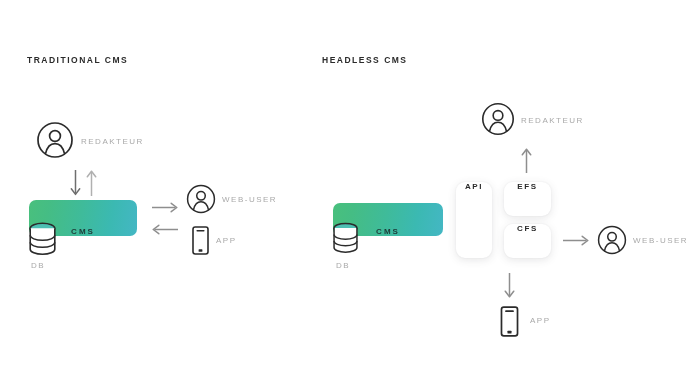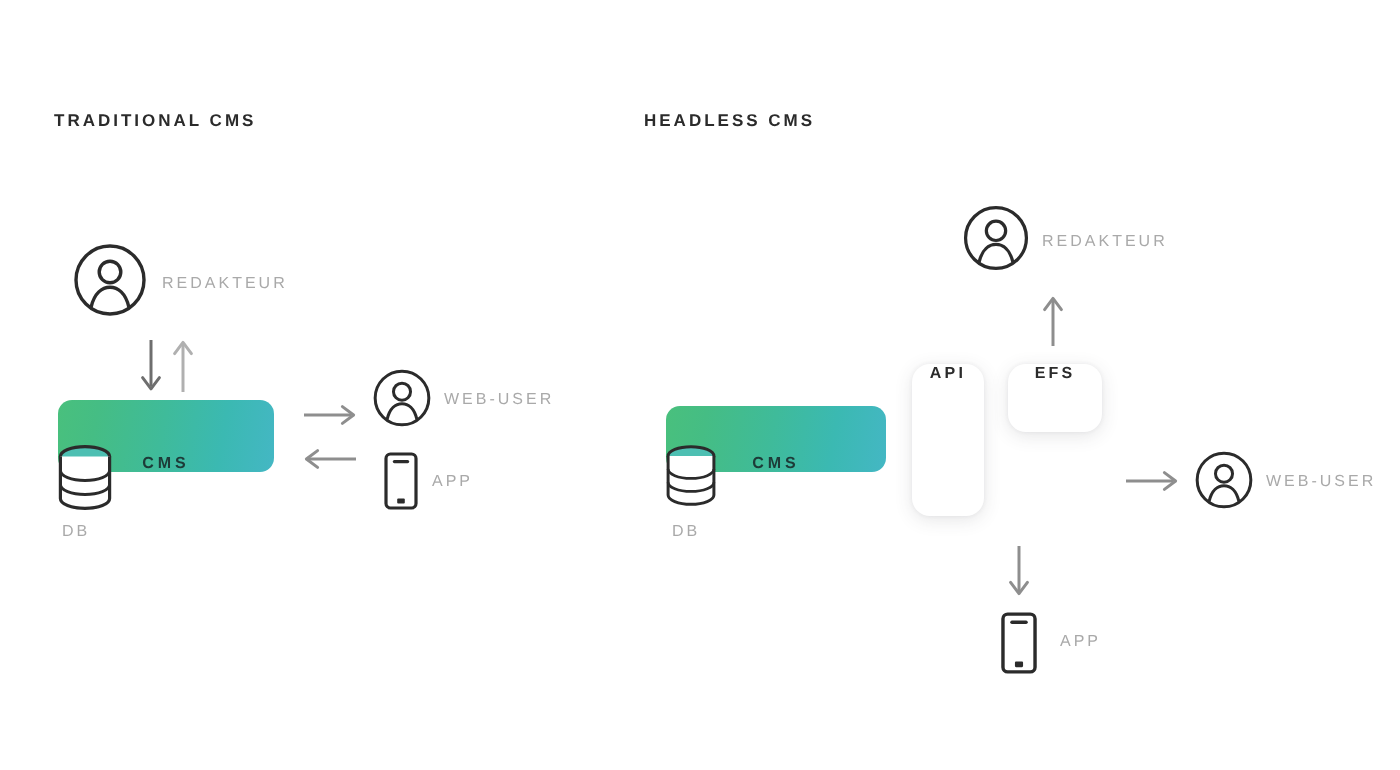--- a/index.html
+++ b/index.html
@@ -187,20 +187,23 @@
   <div class="caption" style="left:336px; top:261px;">DB</div>
 
   <div class="card" style="left:456px; top:182px; width:36px; height:76px;">
     <span class="card-label">API</span>
   </div>
 
   <div class="card" style="left:504px; top:182px; width:47px; height:34px;">
     <span class="card-label">EFS</span>
   </div>
 
+  <div class="card" style="left:504px; top:224px; width:47px; height:34px;">
+    <span class="card-label">CFS</span>
+  </div>
 
   <div class="arrow" style="left:563px; top:235px;">
     <svg width="26" height="11" viewBox="0 0 26 11">
       <line x1="0" y1="5.5" x2="23.5" y2="5.5" stroke="#8e8e8e" stroke-width="1.5"></line>
       <path d="M19.2 1.3 L24.8 5.5 L19.2 9.7" fill="none" stroke="#8e8e8e" stroke-width="1.5" stroke-linecap="round" stroke-linejoin="round"></path>
     </svg>
   </div>
 
   <div class="icon" style="left:597px; top:225px;">
     <svg width="30" height="30" viewBox="0 0 38 38">

